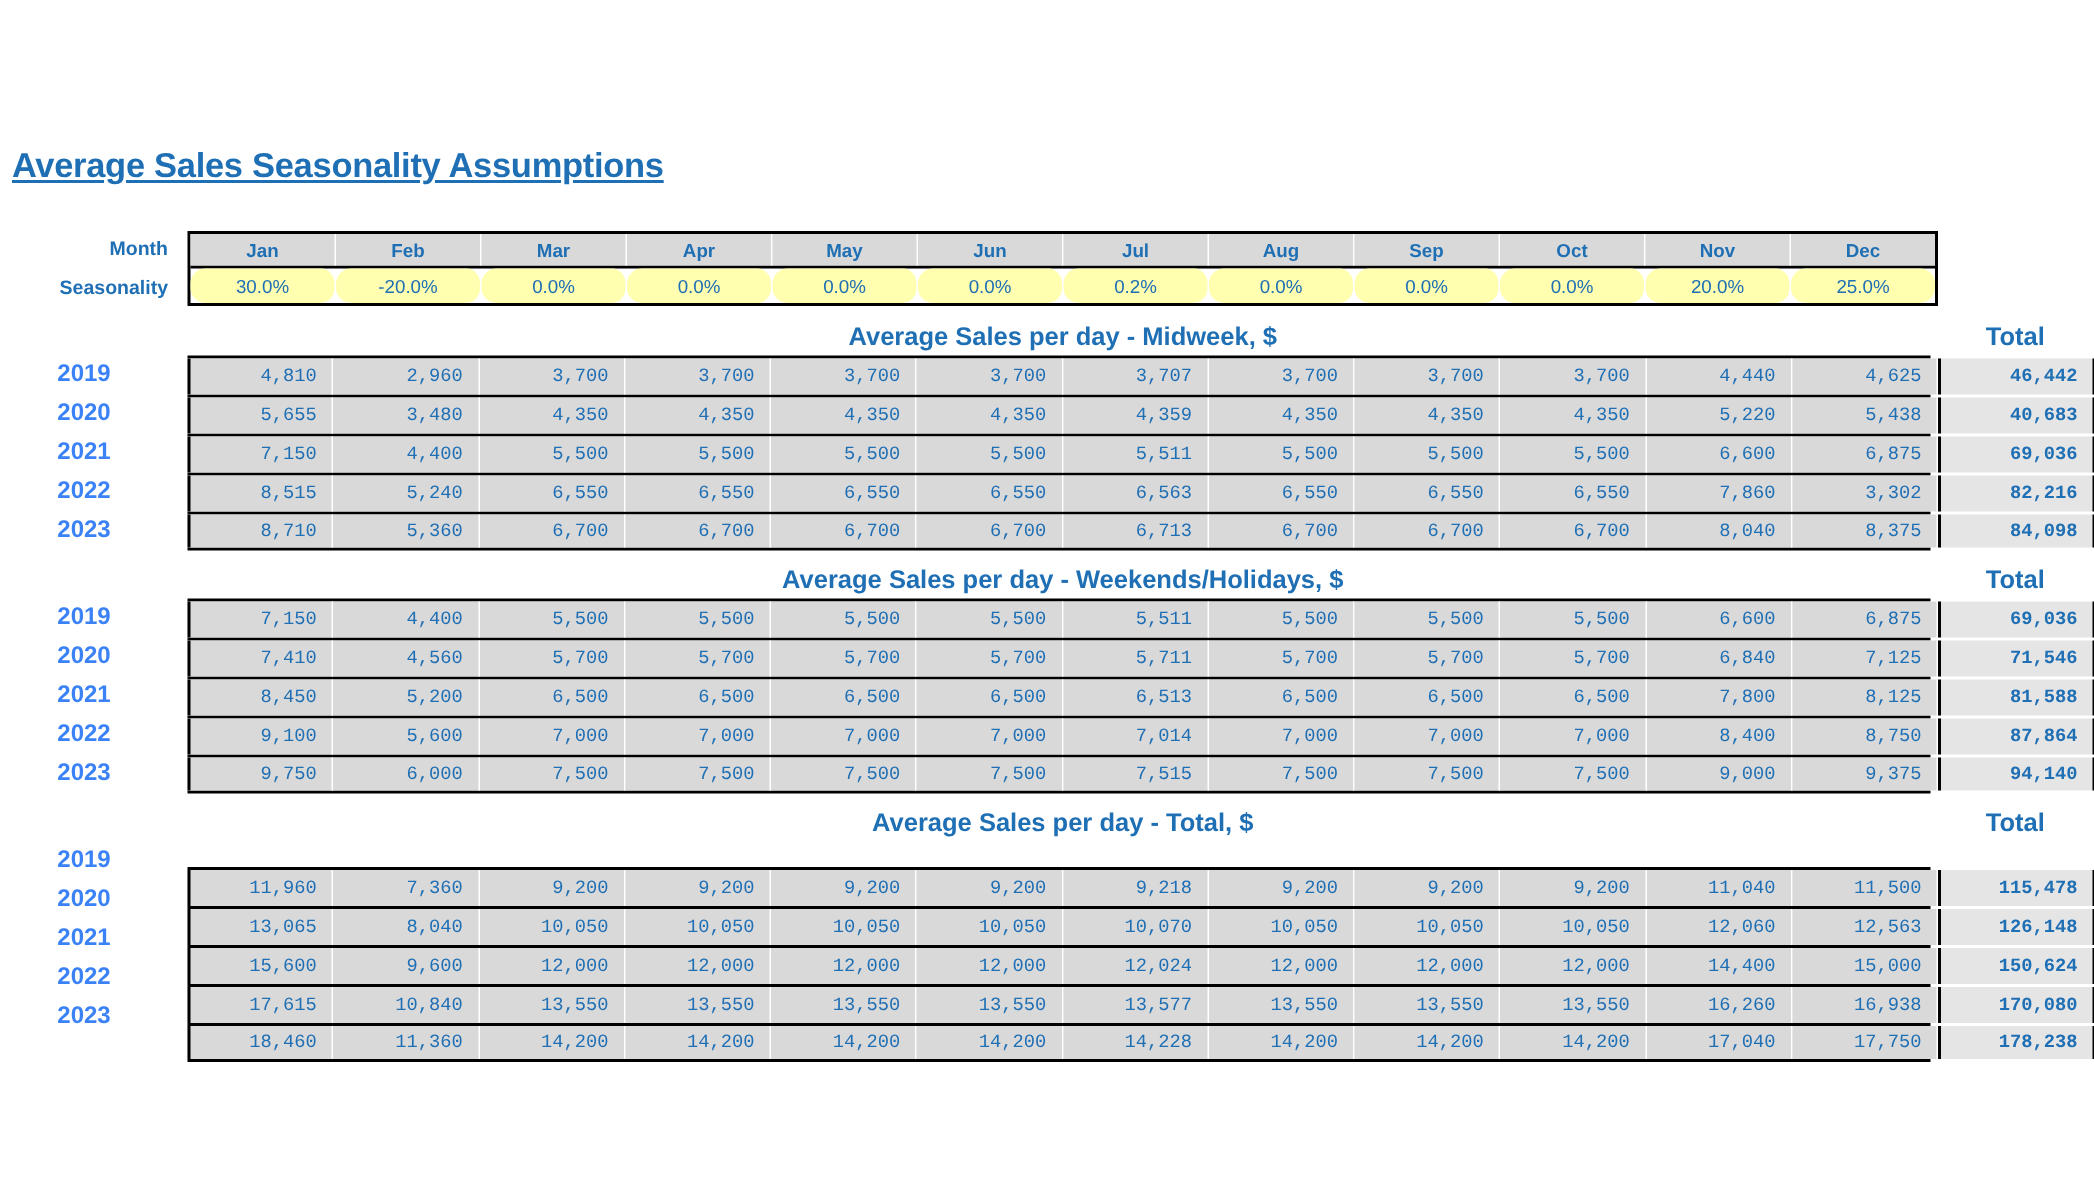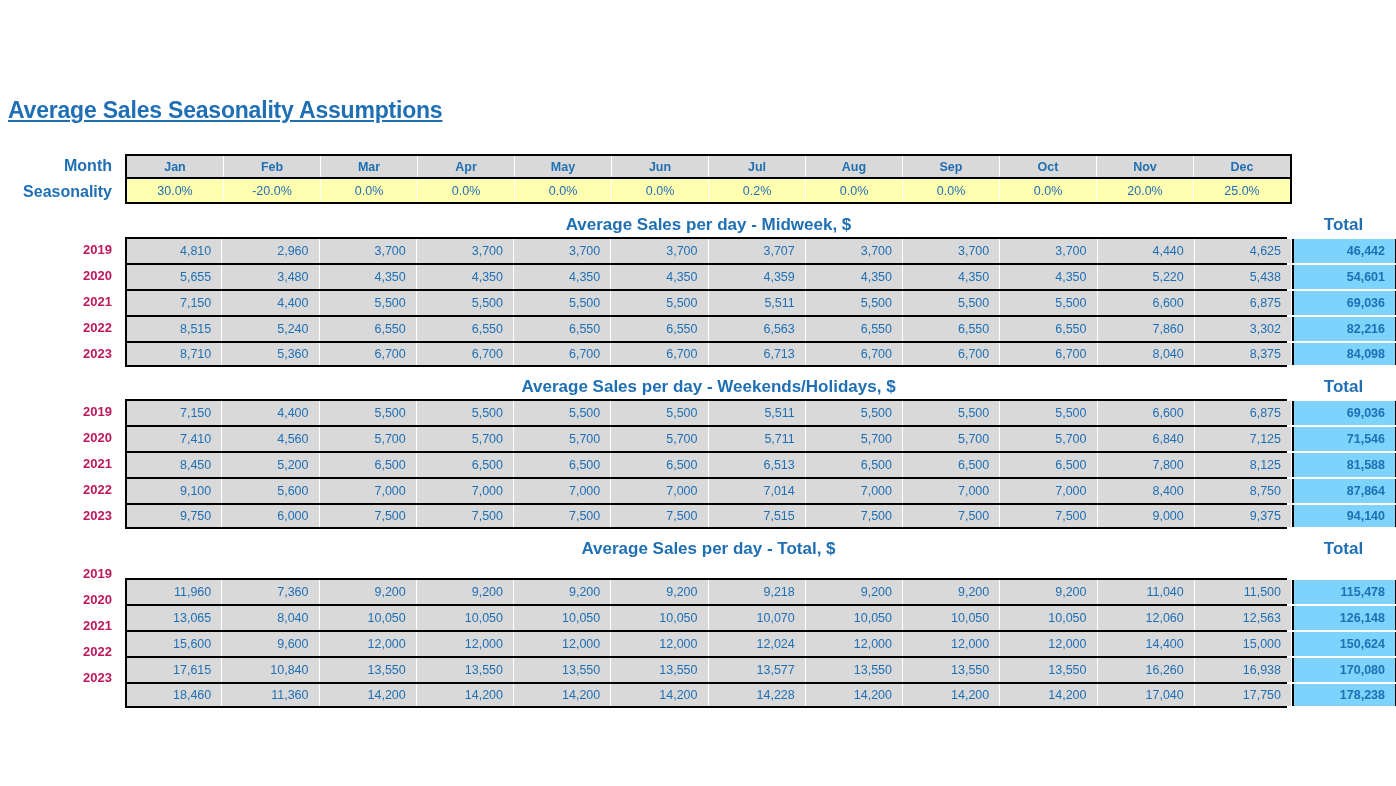--- a/index.html
+++ b/index.html
@@ -29,21 +29,21 @@
     white-space: nowrap;
     text-decoration: underline;
   }
 
   
   .rowlabel {
     position: absolute;
     left: 0;
     width: 112px;
     text-align: right;
-    font-size: 16px;
+    font-size: 13px;
     font-weight: bold;
     color: #1f6fb5;
     line-height: 24px;
     white-space: nowrap;
   }
 
   
   .assump-block {
     position: absolute;
     left: 125px;
@@ -73,20 +73,21 @@
   .assump-cell:last-child { border-right: none; }
   .months .assump-cell {
     background: #d9d9d9;
     font-weight: bold;
     color: #1f6fb5;
   }
   .season .assump-cell {
     background: #ffffaf;
     color: #1f6fb5;
     font-weight: normal;
+    border-radius: 10px;
   }
 
   
   .section-caption {
     position: absolute;
     font-size: 17px;
     font-weight: bold;
     color: #1f6fb5;
     text-align: center;
     white-space: nowrap;
@@ -99,20 +100,21 @@
     left: 1291px;
     width: 105px;
   }
 
   
   .data-block {
     position: absolute;
     left: 125px;
     width: 1162px;
     box-sizing: border-box;
+    font-family: Liberation Mono, monospace;
   }
   .data-row {
     display: flex;
     height: 26px;
     box-sizing: border-box;
     border-top: 2px solid #000000;
   }
   .data-row:last-child {
     border-bottom: 2px solid #000000;
   }
@@ -128,35 +130,35 @@
     justify-content: flex-end;
     padding-right: 10px;
     border-right: 1px solid #ffffff;
   }
   .data-cell:first-child {
     border-left: 2px solid #000000;
   }
   .data-cell.total-cell {
     flex: 0 0 105px;
     width: 105px;
-    background: #7dd3fc;
+    background: #e5e5e5;
     font-weight: bold;
     border-left: 2px solid #000000;
     border-right: 2px solid #000000;
   }
 
   
   .year-label {
     position: absolute;
     left: 0;
     width: 112px;
-    text-align: right;
-    font-size: 13px;
-    font-weight: bold;
-    color: #be185d;
+    text-align: center;
+    font-size: 16px;
+    font-weight: bold;
+    color: #3b82f6;
     height: 26px;
     line-height: 26px;
   }
 </style>
 </head>
 <body>
 
 <div class="page-title">Average Sales Seasonality Assumptions</div>
 
 <div class="rowlabel" style="top:154px;">Month</div>
@@ -223,21 +225,21 @@
         <div class="data-cell">4,350</div>
         <div class="data-cell">4,350</div>
         <div class="data-cell">4,350</div>
         <div class="data-cell">4,350</div>
         <div class="data-cell">4,359</div>
         <div class="data-cell">4,350</div>
         <div class="data-cell">4,350</div>
         <div class="data-cell">4,350</div>
         <div class="data-cell">5,220</div>
         <div class="data-cell">5,438</div>
-        <div class="data-cell total-cell">54,601</div>
+        <div class="data-cell total-cell">40,683</div>
       </div>
       <div class="data-row">
         <div class="data-cell">7,150</div>
         <div class="data-cell">4,400</div>
         <div class="data-cell">5,500</div>
         <div class="data-cell">5,500</div>
         <div class="data-cell">5,500</div>
         <div class="data-cell">5,500</div>
         <div class="data-cell">5,511</div>
         <div class="data-cell">5,500</div>

